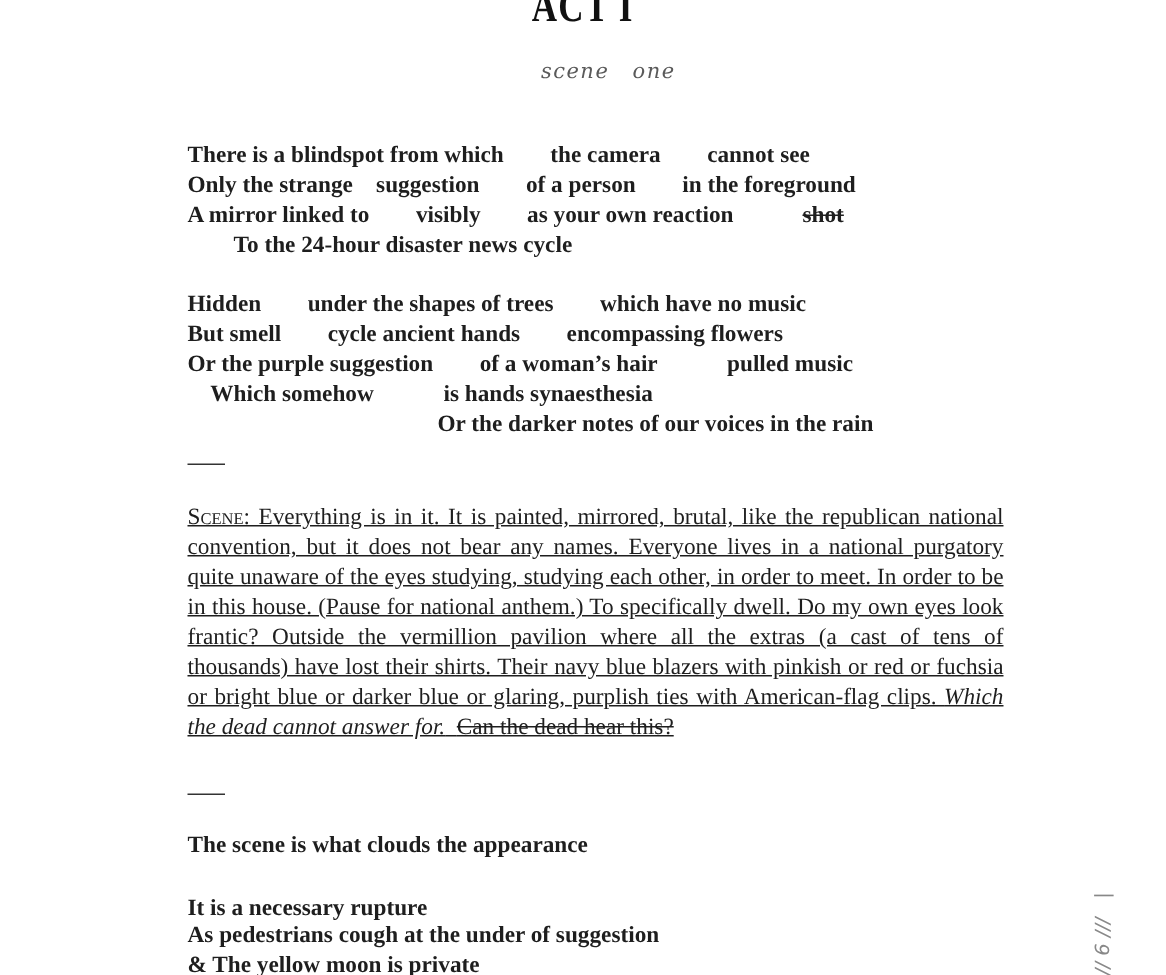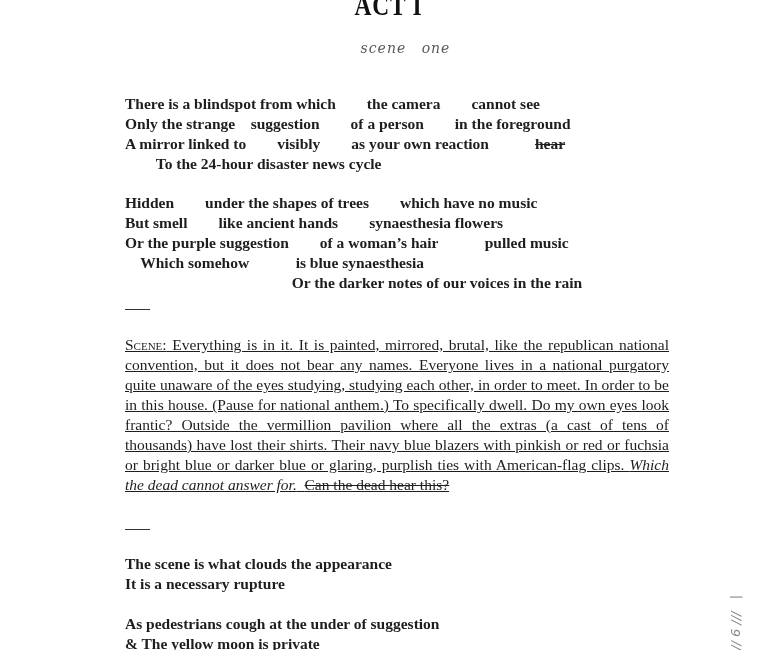--- a/index.html
+++ b/index.html
@@ -26,41 +26,41 @@
 </head>
 <body>
 
 <div class="act-title">ACT I</div>
 <div class="scene-title">scene one</div>
 
 <div>
   <div class="line" style="left:125px;top:94px">There is a blindspot from which        the camera        cannot see</div>
   <div class="line" style="left:125px;top:114px">Only the strange    suggestion        of a person        in the foreground</div>
   <div class="line" style="left:125px;top:134px"><span>A mirror linked to        visibly        as your own reaction        </span></div>
-  <div class="line strike" style="left:535px;top:134px">hear</div>
+  <div class="line strike" style="left:535px;top:134px">shot</div>
   <div class="line" style="left:125px;top:154px">        To the 24-hour disaster news cycle</div>
 </div>
 
 <div>
   <div class="line" style="left:125px;top:193px">Hidden        under the shapes of trees        which have no music</div>
-  <div class="line" style="left:125px;top:213px">But smell        like ancient hands        synaesthesia flowers</div>
+  <div class="line" style="left:125px;top:213px">But smell        cycle ancient hands        encompassing flowers</div>
   <div class="line" style="left:125px;top:233px">Or the purple suggestion        of a woman’s hair            pulled music</div>
-  <div class="line" style="left:125px;top:253px">    Which somehow            is blue synaesthesia</div>
+  <div class="line" style="left:125px;top:253px">    Which somehow            is hands synaesthesia</div>
   <div class="line" style="left:125px;top:273px">                                           Or the darker notes of our voices in the rain</div>
 </div>
 
 <div class="rule" style="left:125px;top:309px"></div>
 
 <div class="prose"><span class="sc">Scene:</span><span> Everything is in it.  It is painted, mirrored, brutal, like the republican national convention, but it does not bear any names.  Everyone lives in a national purgatory quite unaware of the eyes studying, studying each other, in order to meet. In order to be in this house.  (Pause for national anthem.)  To specifically dwell. Do my own eyes look frantic?  Outside the vermillion pavilion where all the extras (a cast of tens of thousands) have lost their shirts.  Their navy blue blazers with pinkish or red or fuchsia or bright blue or darker blue or glaring, purplish ties with American-flag clips.  </span><span class="it">Which the dead cannot answer for.</span>&nbsp;&nbsp;<span class="strike">Can the dead hear this?</span></div>
 
 <div class="rule" style="left:125px;top:529px"></div>
 
 <div>
   <div class="line" style="left:125px;top:554px">The scene is what clouds the appearance</div>
-  <div class="line" style="left:125px;top:574px">It is a necessary rupture</div>
+  <div class="line" style="left:125px;top:596px">It is a necessary rupture</div>
 </div>
 
 <div>
   <div class="line" style="left:125px;top:614px">As pedestrians cough at the under of suggestion</div>
   <div class="line" style="left:125px;top:634px">&amp; The yellow moon is private</div>
 </div>
 
 <div class="pagenum">// 6 ///   |</div>
 
 </body></html>

